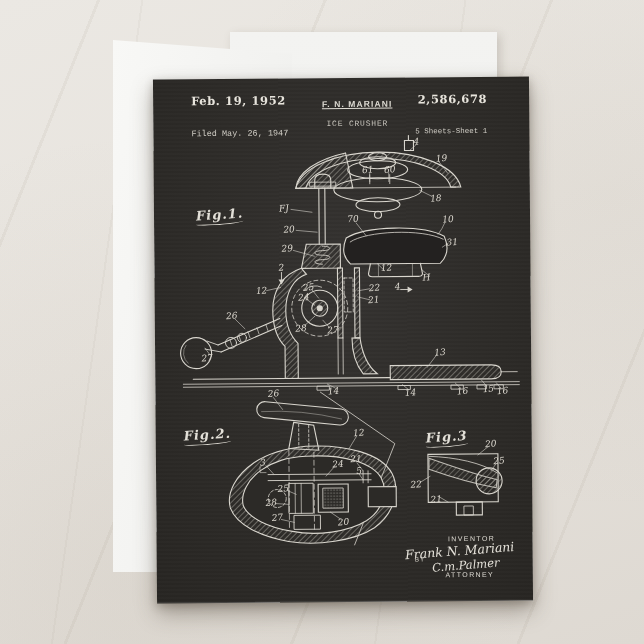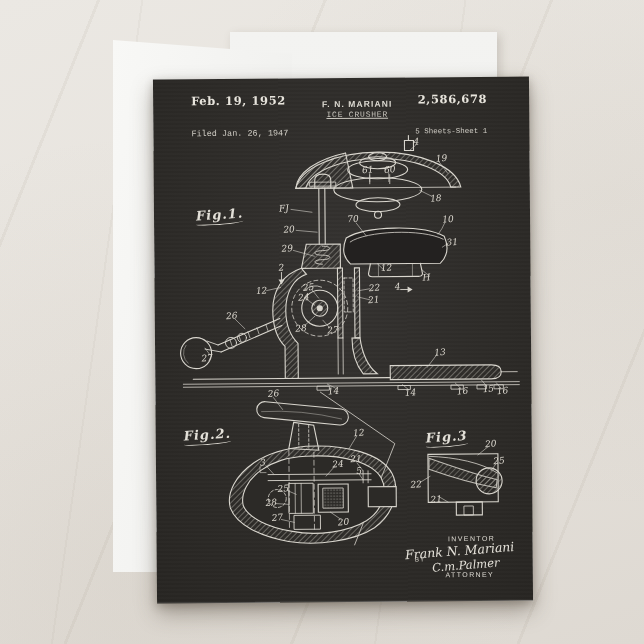--- a/index.html
+++ b/index.html
@@ -34,22 +34,22 @@
     transform:rotate(-0.45deg);
     background:
       repeating-linear-gradient(0deg,rgba(255,255,255,.015) 0 2px,transparent 2px 4px),
       radial-gradient(ellipse at 50% 38%,#343230 0%,#2d2b28 55%,#272522 100%);
     box-shadow:0 10px 22px rgba(70,60,48,.40),0 3px 8px rgba(70,60,48,.30),inset 0 -1px 0 rgba(255,255,255,.14);
     color:#e8e5dd;
   }
   .hdr{position:absolute;white-space:nowrap;margin-left:16px;}
   .hdr-date{left:22px;top:15px;font:bold 11.5px "DejaVu Serif",serif;letter-spacing:.6px;}
   .hdr-num{right:42px;top:15px;font:bold 11.5px "DejaVu Serif",serif;letter-spacing:.6px;}
-  .hdr-name{left:50%;transform:translateX(-50%);top:21px;font:bold 8.5px "Liberation Sans",sans-serif;letter-spacing:1.1px;color:#dedbd3;}
-  .hdr-title{left:50%;transform:translateX(-50%);top:32px;font:8px "Liberation Mono",monospace;letter-spacing:.8px;color:#c9c6be;text-decoration:underline;}
+  .hdr-name{left:50%;transform:translateX(-50%);top:21px;font:bold 8.5px "Liberation Sans",sans-serif;letter-spacing:1.1px;color:#dedbd3;text-decoration:underline;}
+  .hdr-title{left:50%;transform:translateX(-50%);top:41px;font:8px "Liberation Mono",monospace;letter-spacing:.8px;color:#c9c6be;}
   .hdr-filed{left:22px;top:50px;font:8.5px "Liberation Mono",monospace;color:#cfccc4;}
   .hdr-sheets{right:42px;top:50px;font:7.5px "Liberation Mono",monospace;color:#cfccc4;}
   .drawing{position:absolute;inset:0;}
   .callouts{position:absolute;inset:0;pointer-events:none;}
   .num{
     position:absolute;transform:translate(-50%,-50%) rotate(-4deg);
     font:italic 9px "DejaVu Serif",serif;color:#ddd9d0;white-space:nowrap;
   }
   .figlabel{
     position:absolute;font:italic bold 13px "DejaVu Serif",serif;
@@ -76,21 +76,21 @@
 
 <div class="backing-card backing-right"></div>
 <div class="backing-card backing-left"></div>
 
 <div class="chalk-card">
 
   <span class="hdr hdr-date">Feb. 19, 1952</span>
   <span class="hdr hdr-name">F. N. MARIANI</span>
   <span class="hdr hdr-num">2,586,678</span>
   <span class="hdr hdr-title">ICE CRUSHER</span>
-  <span class="hdr hdr-filed">Filed Jan. 26, 1947</span>
+  <span class="hdr hdr-filed">Filed May. 26, 1947</span>
   <span class="hdr hdr-sheets">5 Sheets-Sheet 1</span>
 
   <svg class="drawing" width="376" height="524" viewBox="0 0 376 524">
     <defs>
       <pattern id="h1" width="4" height="4" patternUnits="userSpaceOnUse" patternTransform="rotate(45)">
         <line x1="0" y1="0" x2="0" y2="4" stroke="#b9b6ae" stroke-width="0.9"></line>
       </pattern>
       <pattern id="dots" width="3" height="3" patternUnits="userSpaceOnUse">
         <circle cx="1" cy="1" r="0.55" fill="#c4c1b9"></circle>
       </pattern>

